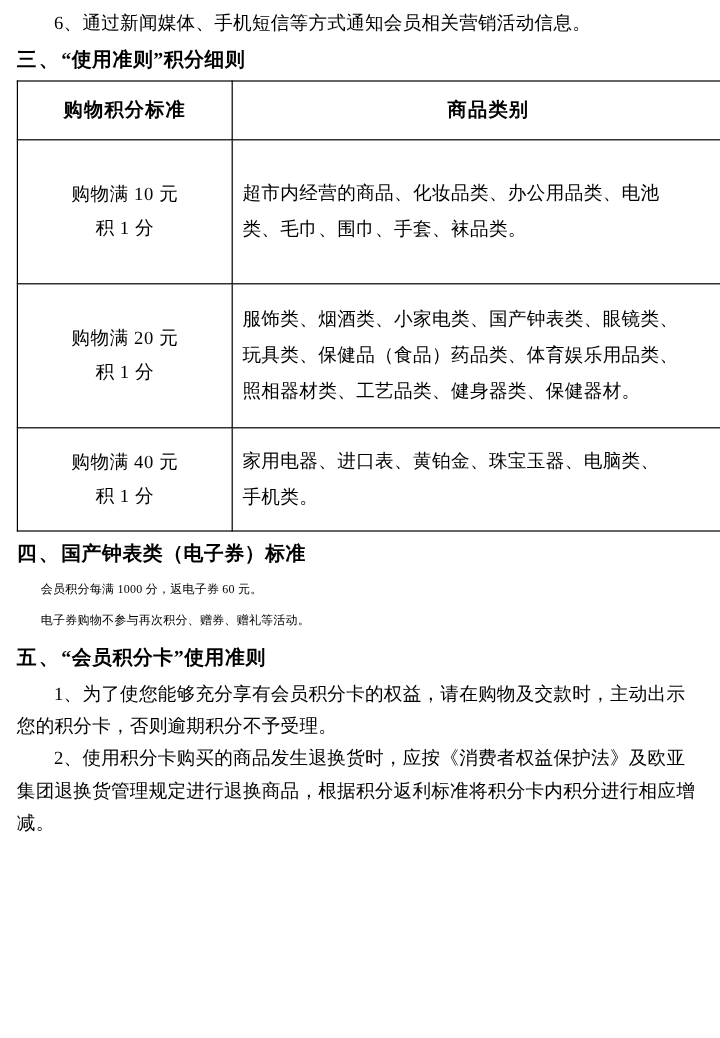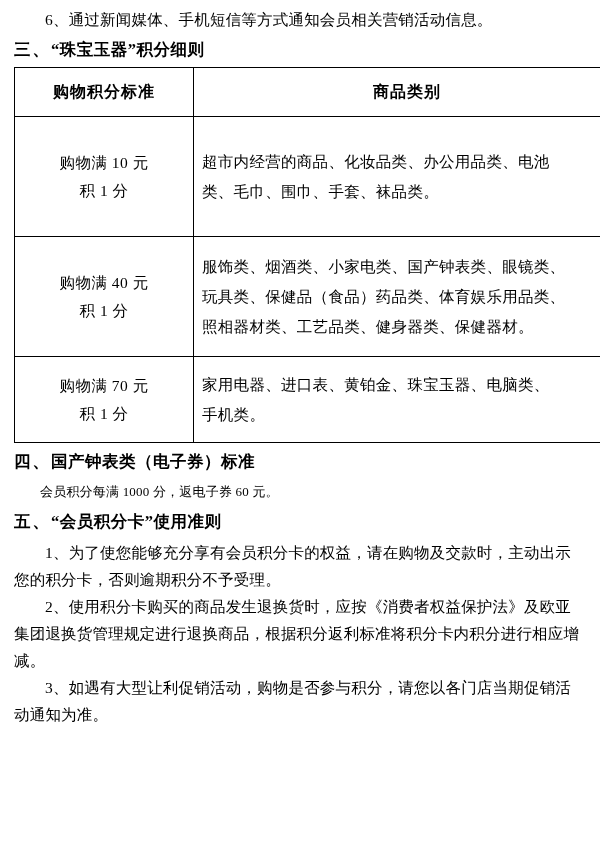--- a/index.html
+++ b/index.html
@@ -22,21 +22,21 @@
     padding: 6px 14px 0 14px;
   }
   .para {
     font-size: 15.5px;
     line-height: 27px;
     text-indent: 2em;
     margin: 0;
     letter-spacing: 0.2px;
   }
   .para-tight {
-    font-size: 13px;
+    font-size: 10px;
     line-height: 26px;
     text-indent: 2em;
     margin: 0;
     letter-spacing: 0.2px;
   }
   .heading {
     font-size: 16.5px;
     font-weight: bold;
     line-height: 30px;
     margin: 2px 0 2px 0;
@@ -86,68 +86,68 @@
   }
 </style>
 </head>
 <body>
 
 <div class="page">
 
   <p class="para">6、通过新闻媒体、手机短信等方式通知会员相关营销活动信息。</p>
 
   <div class="heading">
-    <span class="num">三、</span><span>“珠宝玉器”积分细则</span>
+    <span class="num">三、</span><span>“使用准则”积分细则</span>
   </div>
 
   <table class="points">
     <tbody>
         <tr>
       <th class="col-a">购物积分标准</th>
       <th class="col-b">商品类别</th>
     </tr>
     <tr class="row1">
       <td class="std">
         <span class="blocktext">购物满 10 元</span>
         <span class="blocktext">积 1 分</span>
       </td>
       <td class="cat">
         <span class="blocktext">超市内经营的商品、化妆品类、办公用品类、电池</span>
         <span class="blocktext">类、毛巾、围巾、手套、袜品类。</span>
       </td>
     </tr>
     <tr class="row2">
       <td class="std">
-        <span class="blocktext">购物满 40 元</span>
+        <span class="blocktext">购物满 20 元</span>
         <span class="blocktext">积 1 分</span>
       </td>
       <td class="cat">
         <span class="blocktext">服饰类、烟酒类、小家电类、国产钟表类、眼镜类、</span>
         <span class="blocktext">玩具类、保健品（食品）药品类、体育娱乐用品类、</span>
         <span class="blocktext">照相器材类、工艺品类、健身器类、保健器材。</span>
       </td>
     </tr>
     <tr class="row3">
       <td class="std">
-        <span class="blocktext">购物满 70 元</span>
+        <span class="blocktext">购物满 40 元</span>
         <span class="blocktext">积 1 分</span>
       </td>
       <td class="cat">
         <span class="blocktext">家用电器、进口表、黄铂金、珠宝玉器、电脑类、</span>
         <span class="blocktext">手机类。</span>
       </td>
     </tr>
   </tbody>
     </table>
 
   <div class="heading">
     <span class="num">四、</span><span>国产钟表类（电子券）标准</span>
   </div>
   <p class="para-tight">会员积分每满 1000 分，返电子券 60 元。</p>
+  <p class="para-tight">电子券购物不参与再次积分、赠券、赠礼等活动。</p>
 
   <div class="heading">
     <span class="num">五、</span><span>“会员积分卡”使用准则</span>
   </div>
   <p class="para">1、为了使您能够充分享有会员积分卡的权益，请在购物及交款时，主动出示您的积分卡，否则逾期积分不予受理。</p>
   <p class="para">2、使用积分卡购买的商品发生退换货时，应按《消费者权益保护法》及欧亚集团退换货管理规定进行退换商品，根据积分返利标准将积分卡内积分进行相应增减。</p>
-  <p class="para">3、如遇有大型让利促销活动，购物是否参与积分，请您以各门店当期促销活动通知为准。</p>
 
 </div>
 
 </body></html>

